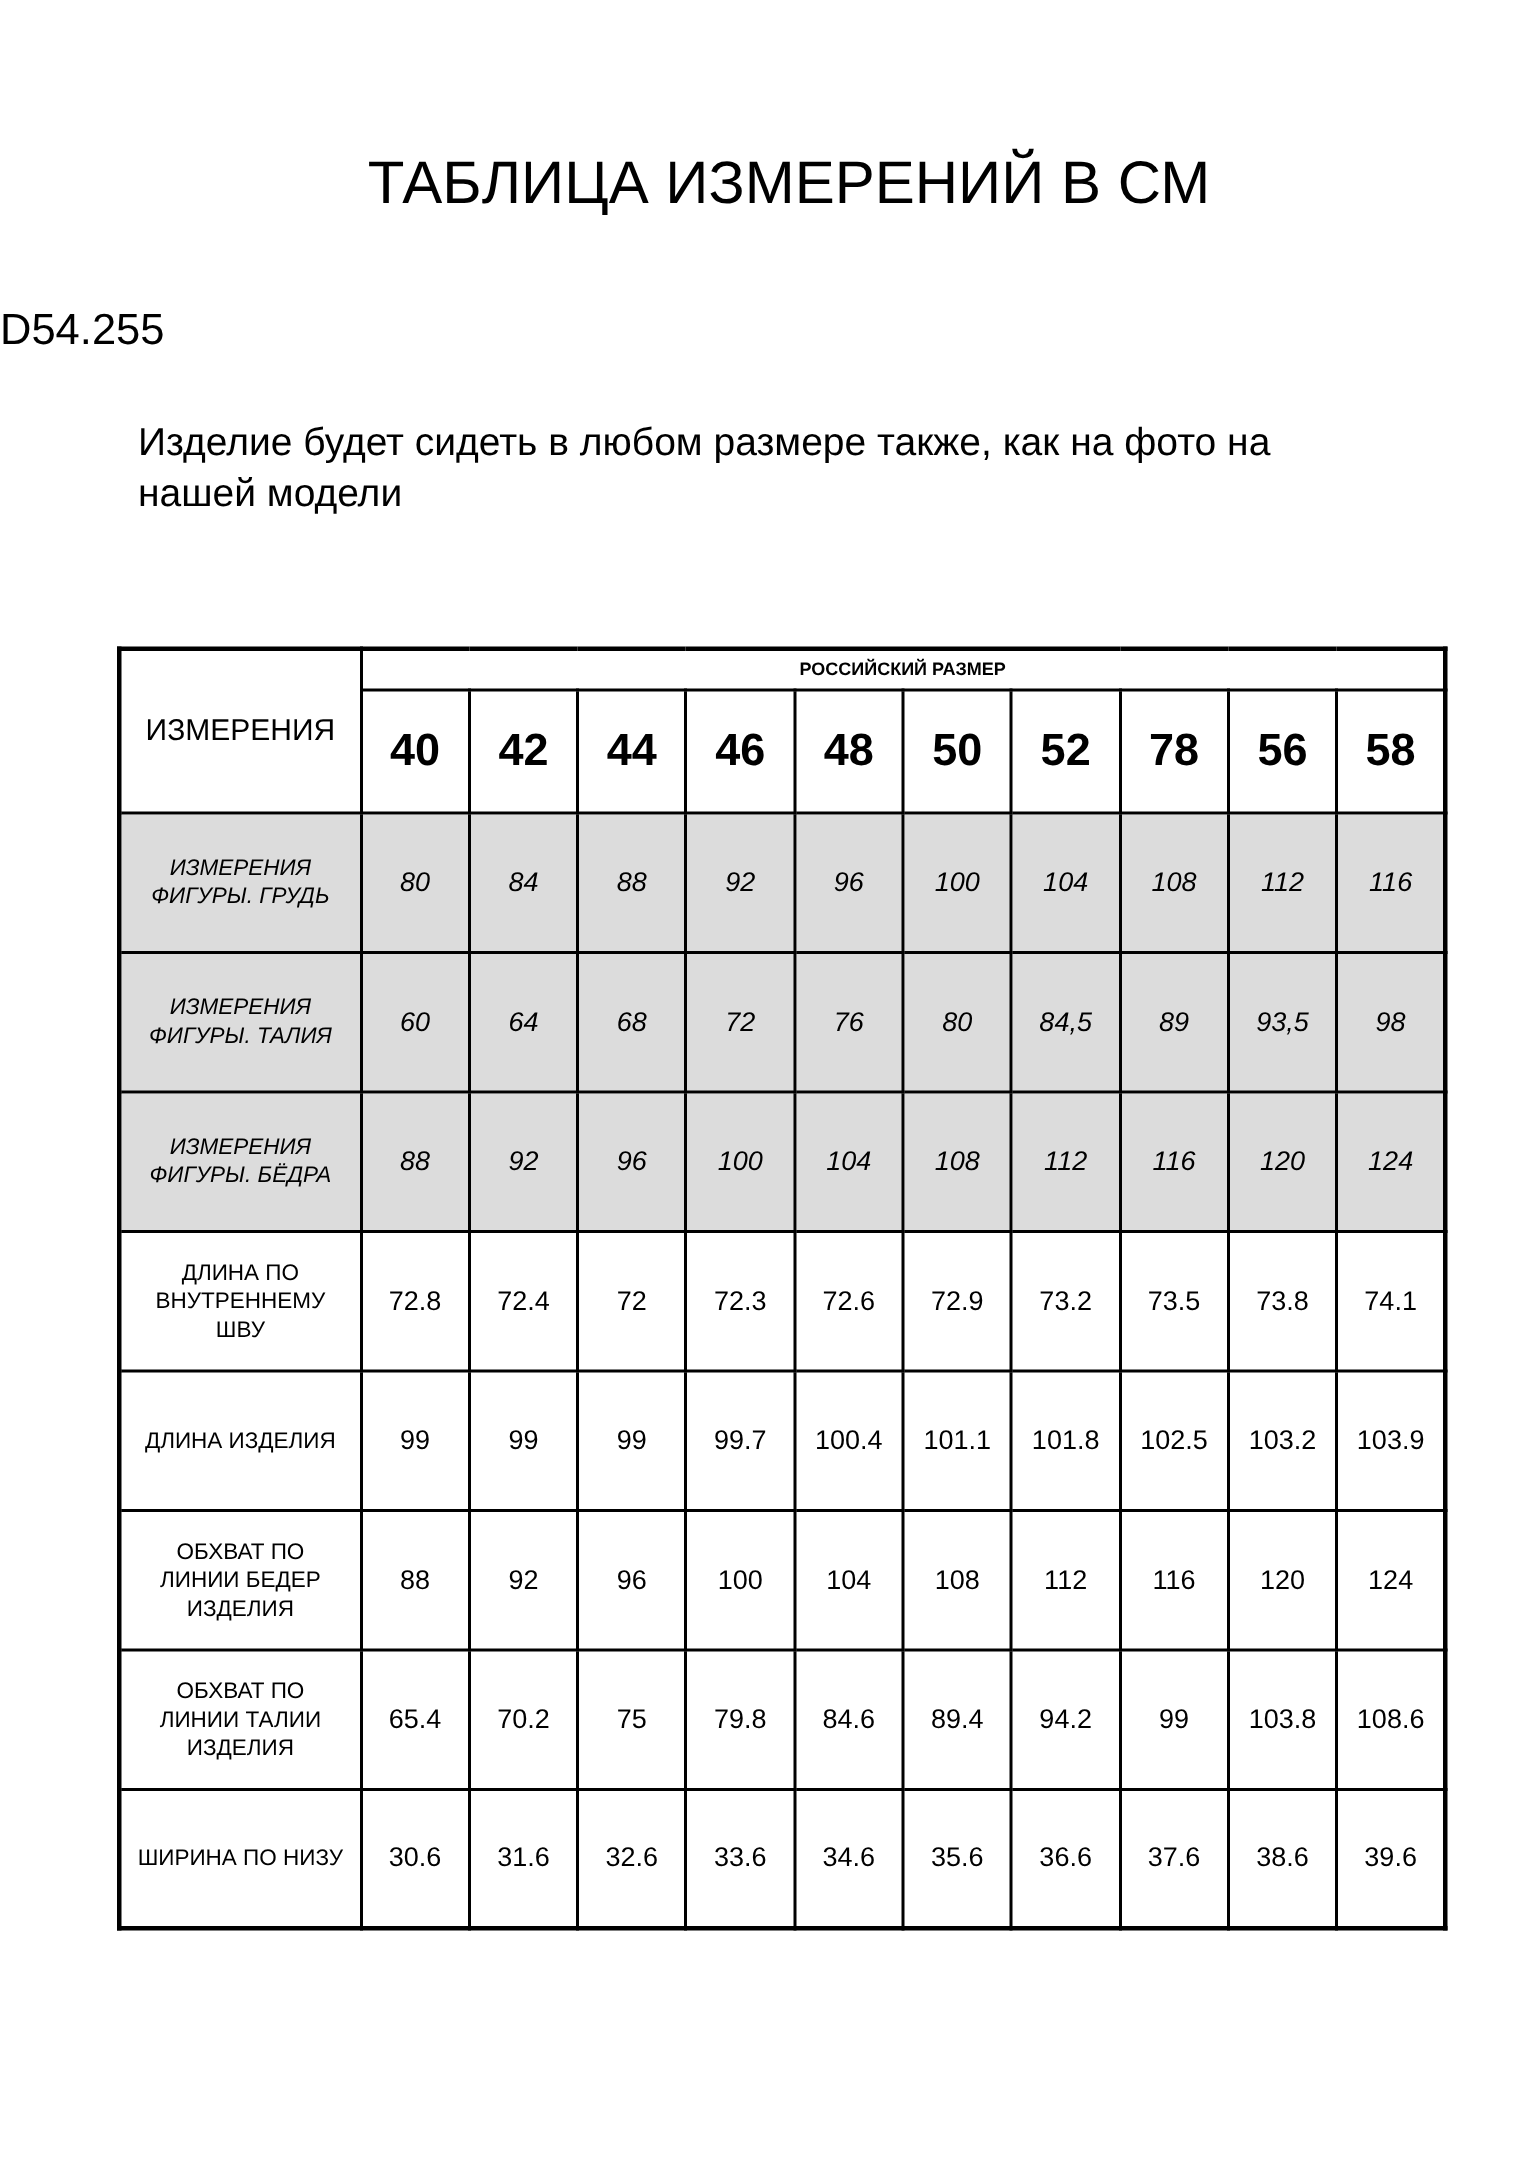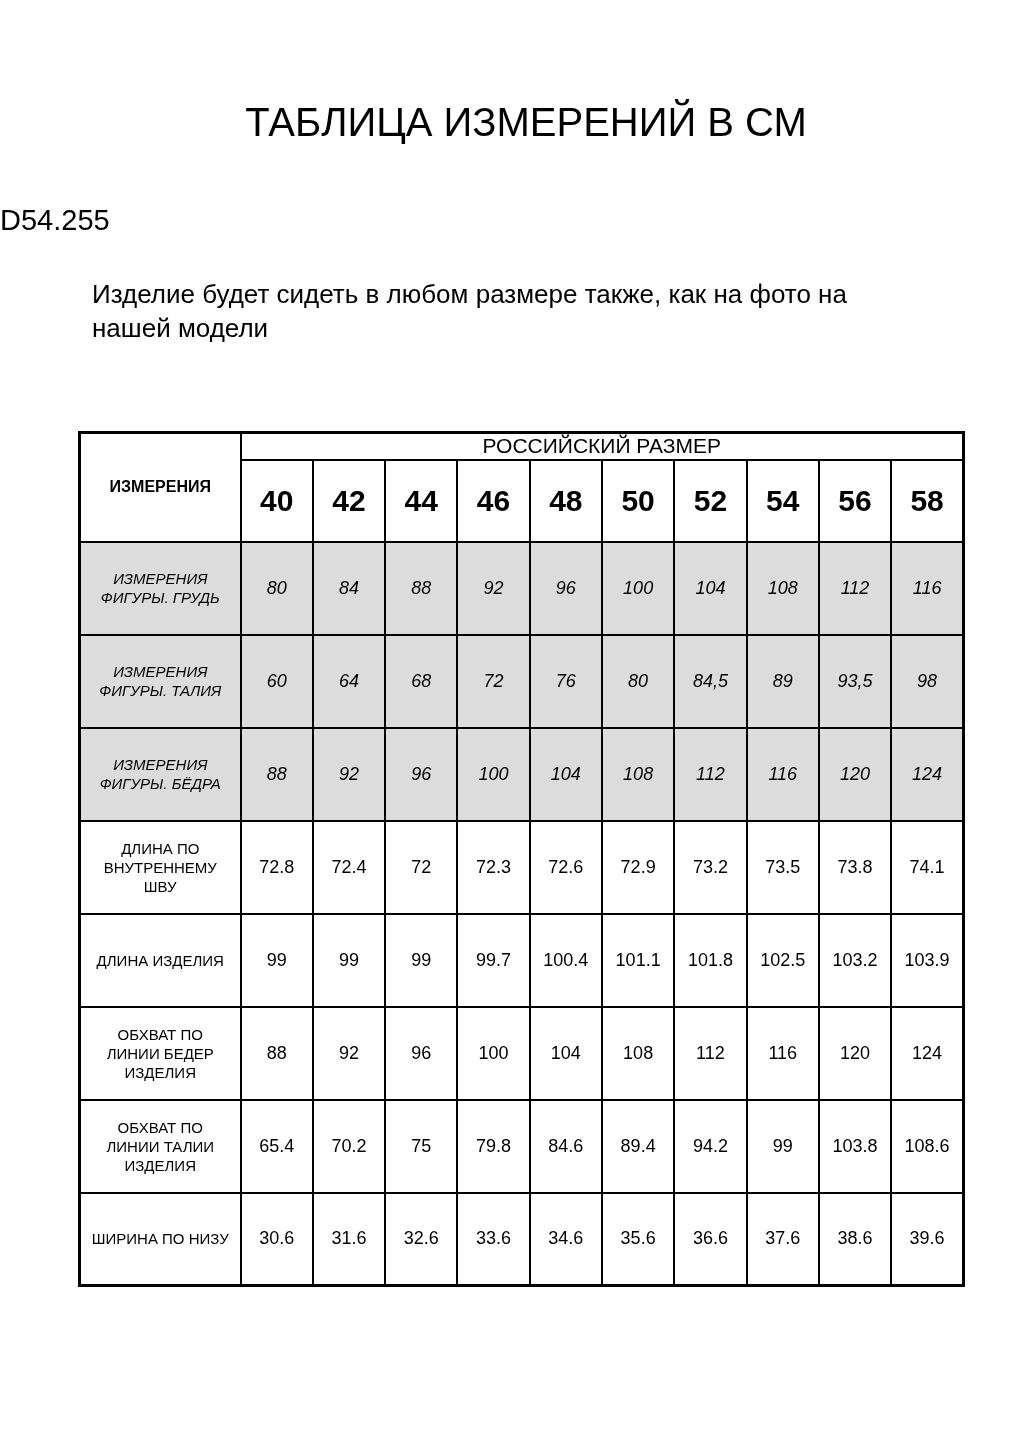--- a/index.html
+++ b/index.html
@@ -43,31 +43,31 @@
   th,td{
     border:2px solid #000;
     text-align:center;
     vertical-align:middle;
     padding:0;
     overflow:hidden;
   }
   col.label-col{width:161px;}
   tr.group-row{height:27px;}
   .group-th{
-    font-size:21px;
-    font-weight:400;
+    font-size:12px;
+    font-weight:700;
   }
   tr.size-row{height:82px;}
   .size-th{
     font-size:30px;
     font-weight:700;
   }
   .corner{
-    font-size:16px;
-    font-weight:700;
+    font-size:20px;
+    font-weight:400;
     padding:2px 6px;
   }
   tbody tr{height:93px;}
   .row-label{
     font-size:15px;
     line-height:19px;
     padding:4px 10px;
   }
   .val{
     font-size:18px;
@@ -106,21 +106,21 @@
         <th class="group-th" colspan="10">РОССИЙСКИЙ РАЗМЕР</th>
       </tr>
       <tr class="size-row" id="size-row">
           <th class="size-th">40</th>
           <th class="size-th">42</th>
           <th class="size-th">44</th>
           <th class="size-th">46</th>
           <th class="size-th">48</th>
           <th class="size-th">50</th>
           <th class="size-th">52</th>
-          <th class="size-th">54</th>
+          <th class="size-th">78</th>
           <th class="size-th">56</th>
           <th class="size-th">58</th>
         </tr>
     </thead>
     <tbody id="table-body">
         <tr class="figure">
           <td class="row-label">ИЗМЕРЕНИЯ ФИГУРЫ. ГРУДЬ</td>
           <td class="val">80</td>
           <td class="val">84</td>
           <td class="val">88</td>

